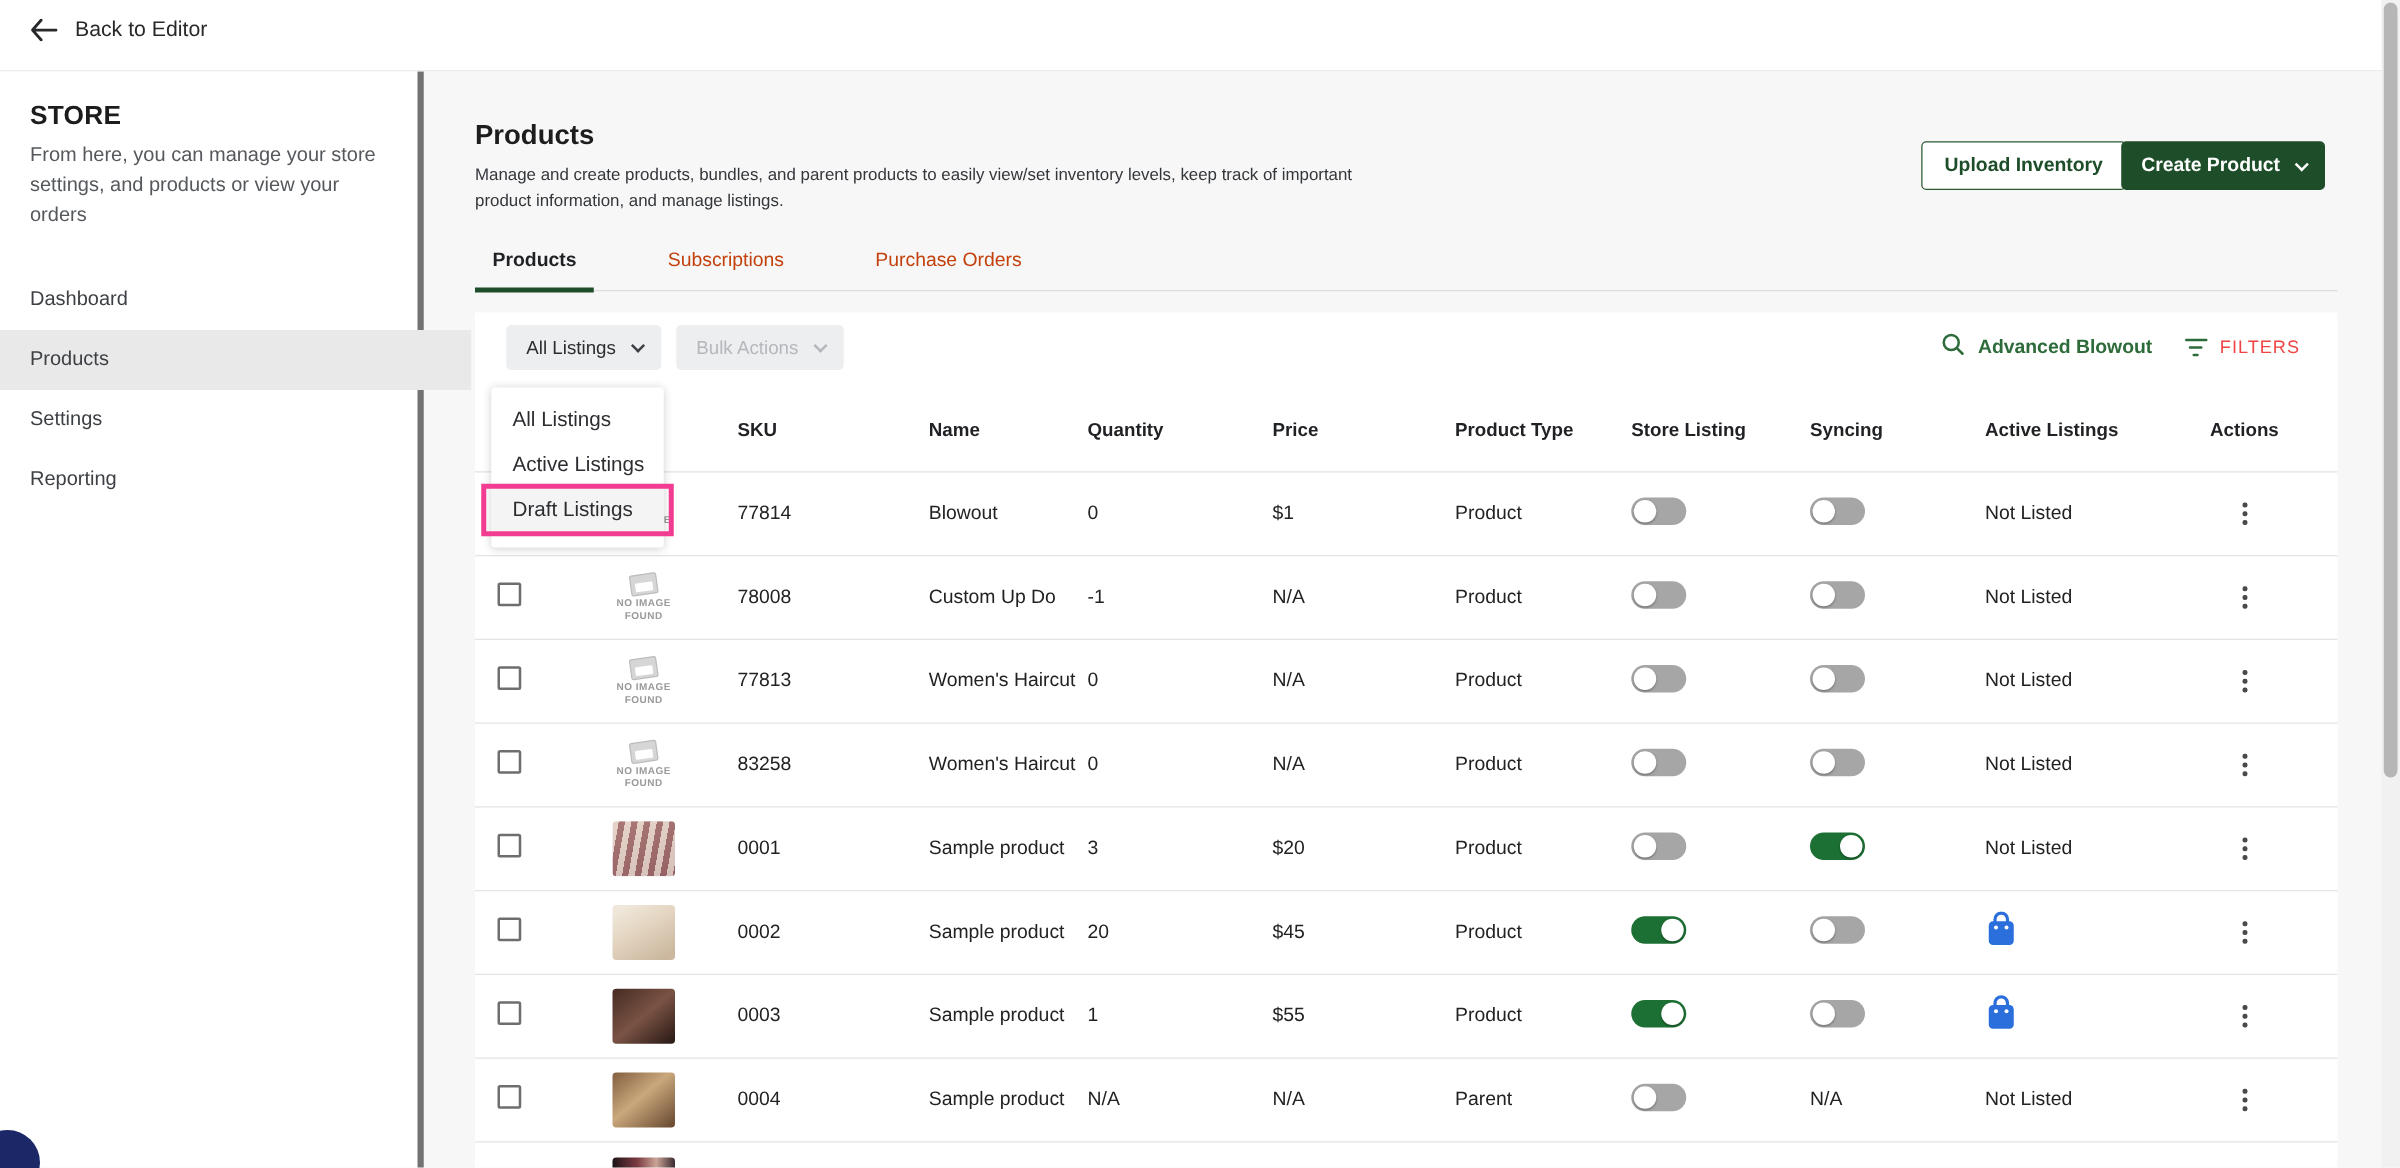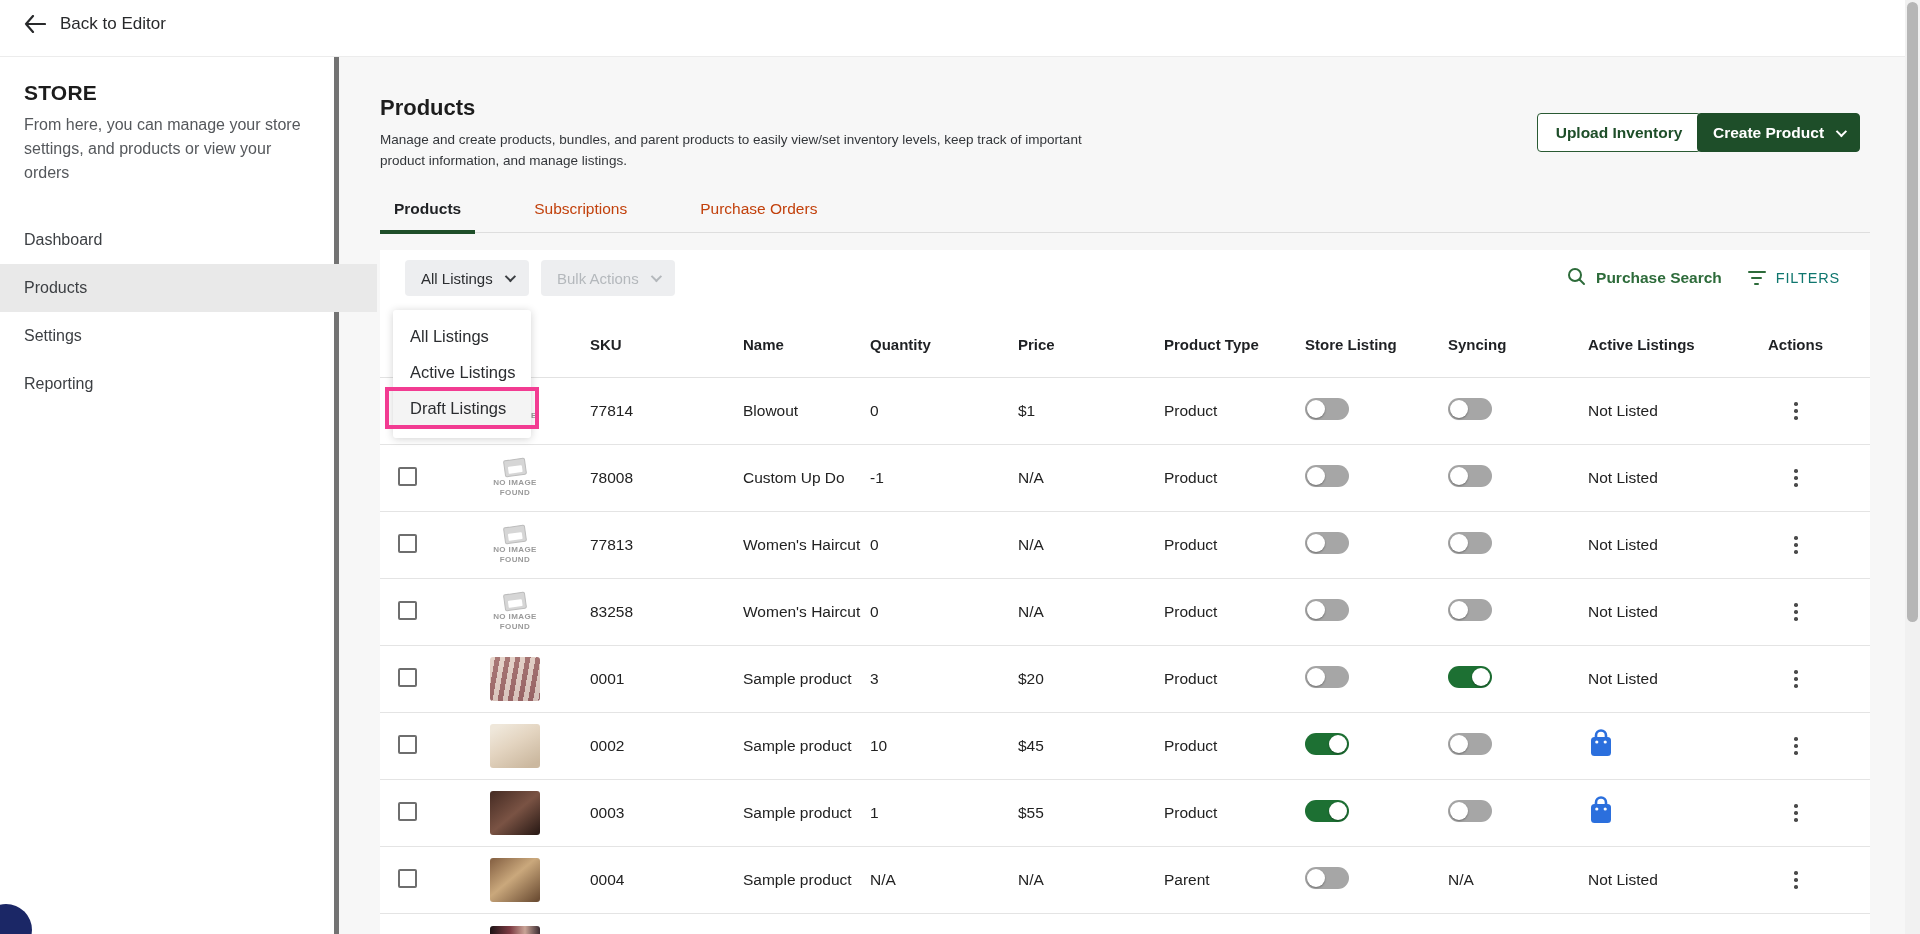--- a/index.html
+++ b/index.html
@@ -43,21 +43,21 @@
   .card { position:absolute; left:41px; top:193px; width:1490px; height:684px; background:#fff; overflow:visible; }
 
   
   .tool-btn { position:absolute; top:10px; height:36px; background:#edeef0; border:none; border-radius:4px; font-size:15px; color:#2b2d30; display:flex; align-items:center; gap:12px; padding:0 16px; cursor:pointer; font-family:"Liberation Sans",sans-serif; }
   .tool-btn .chev { border-color:#3c3f43; }
   .tb-listings { left:25px; }
   .tb-bulk { left:161px; color:#b4b8bc; cursor:default; }
   .tb-bulk .chev { border-color:#b4b8bc; }
   .search-cluster { position:absolute; top:10px; right:30px; height:36px; display:flex; align-items:center; gap:26px; }
   .adv-search { display:flex; align-items:center; gap:10px; color:#2d6b3a; font-size:15.5px; font-weight:600; cursor:pointer; }
-  .filters { display:flex; align-items:center; gap:10px; color:#0f766e; font-size:14.5px; font-weight:500; letter-spacing:.8px; cursor:pointer; }
+  .filters { display:flex; align-items:center; gap:10px; color:#ef4444; font-size:14.5px; font-weight:500; letter-spacing:.8px; cursor:pointer; }
   .filter-icon { display:flex; flex-direction:column; gap:3.5px; align-items:center; }
   .filter-icon i { display:block; height:2.5px; background:#2d6b3a; border-radius:2px; }
   .filter-icon i:nth-child(1){ width:18px; } .filter-icon i:nth-child(2){ width:11px; } .filter-icon i:nth-child(3){ width:5px; }
 
   
   .grid { display:grid; grid-template-columns:42px 150px 153px 127px 148px 146px 141px 143px 140px 180px 84px; padding-left:18px; align-items:center; }
   .thead { position:absolute; left:0; top:62px; width:1490px; height:66px; border-bottom:1px solid #e2e2e2; font-weight:700; font-size:15px; color:#1f2124; }
   .tbody { position:absolute; left:0; top:128px; width:1490px; }
   .trow { height:67px; border-bottom:1px solid #e4e4e4; font-size:15.5px; color:#222; }
   .trow.partial { border-bottom:none; height:20px; overflow:hidden; }
@@ -160,21 +160,21 @@
     </button>
 
     <div class="search-cluster">
       <div class="adv-search">
         <span>
           <svg width="19" height="19" viewBox="0 0 19 19">
               <circle cx="8" cy="8" r="6" stroke="#2d6b3a" stroke-width="2" fill="none"></circle>
               <path d="M12.5 12.5 L17 17" stroke="#2d6b3a" stroke-width="2" stroke-linecap="round"></path>
             </svg>
         </span>
-        <span>Purchase Search</span>
+        <span>Advanced Blowout</span>
       </div>
       <div class="filters">
         <span class="filter-icon">
             <i></i>
             <i></i>
             <i></i>
           </span>
         <span>FILTERS</span>
       </div>
     </div>
@@ -351,21 +351,21 @@
             </span>
           </div>
   </div>
         <div class="trow grid">
     <div><span class="checkbox"></span></div>
     <div class="imgcell">
             <span class="photo photo2"></span>
           </div>
     <div>0002</div>
     <div>Sample product</div>
-    <div>10</div>
+    <div>20</div>
     <div>$45</div>
     <div>Product</div>
     <div>
       <span class="toggle on"><span class="knob"></span></span>
     </div>
     <div>
       <span class="toggle off"><span class="knob"></span></span>
       
     </div>
     <div>

